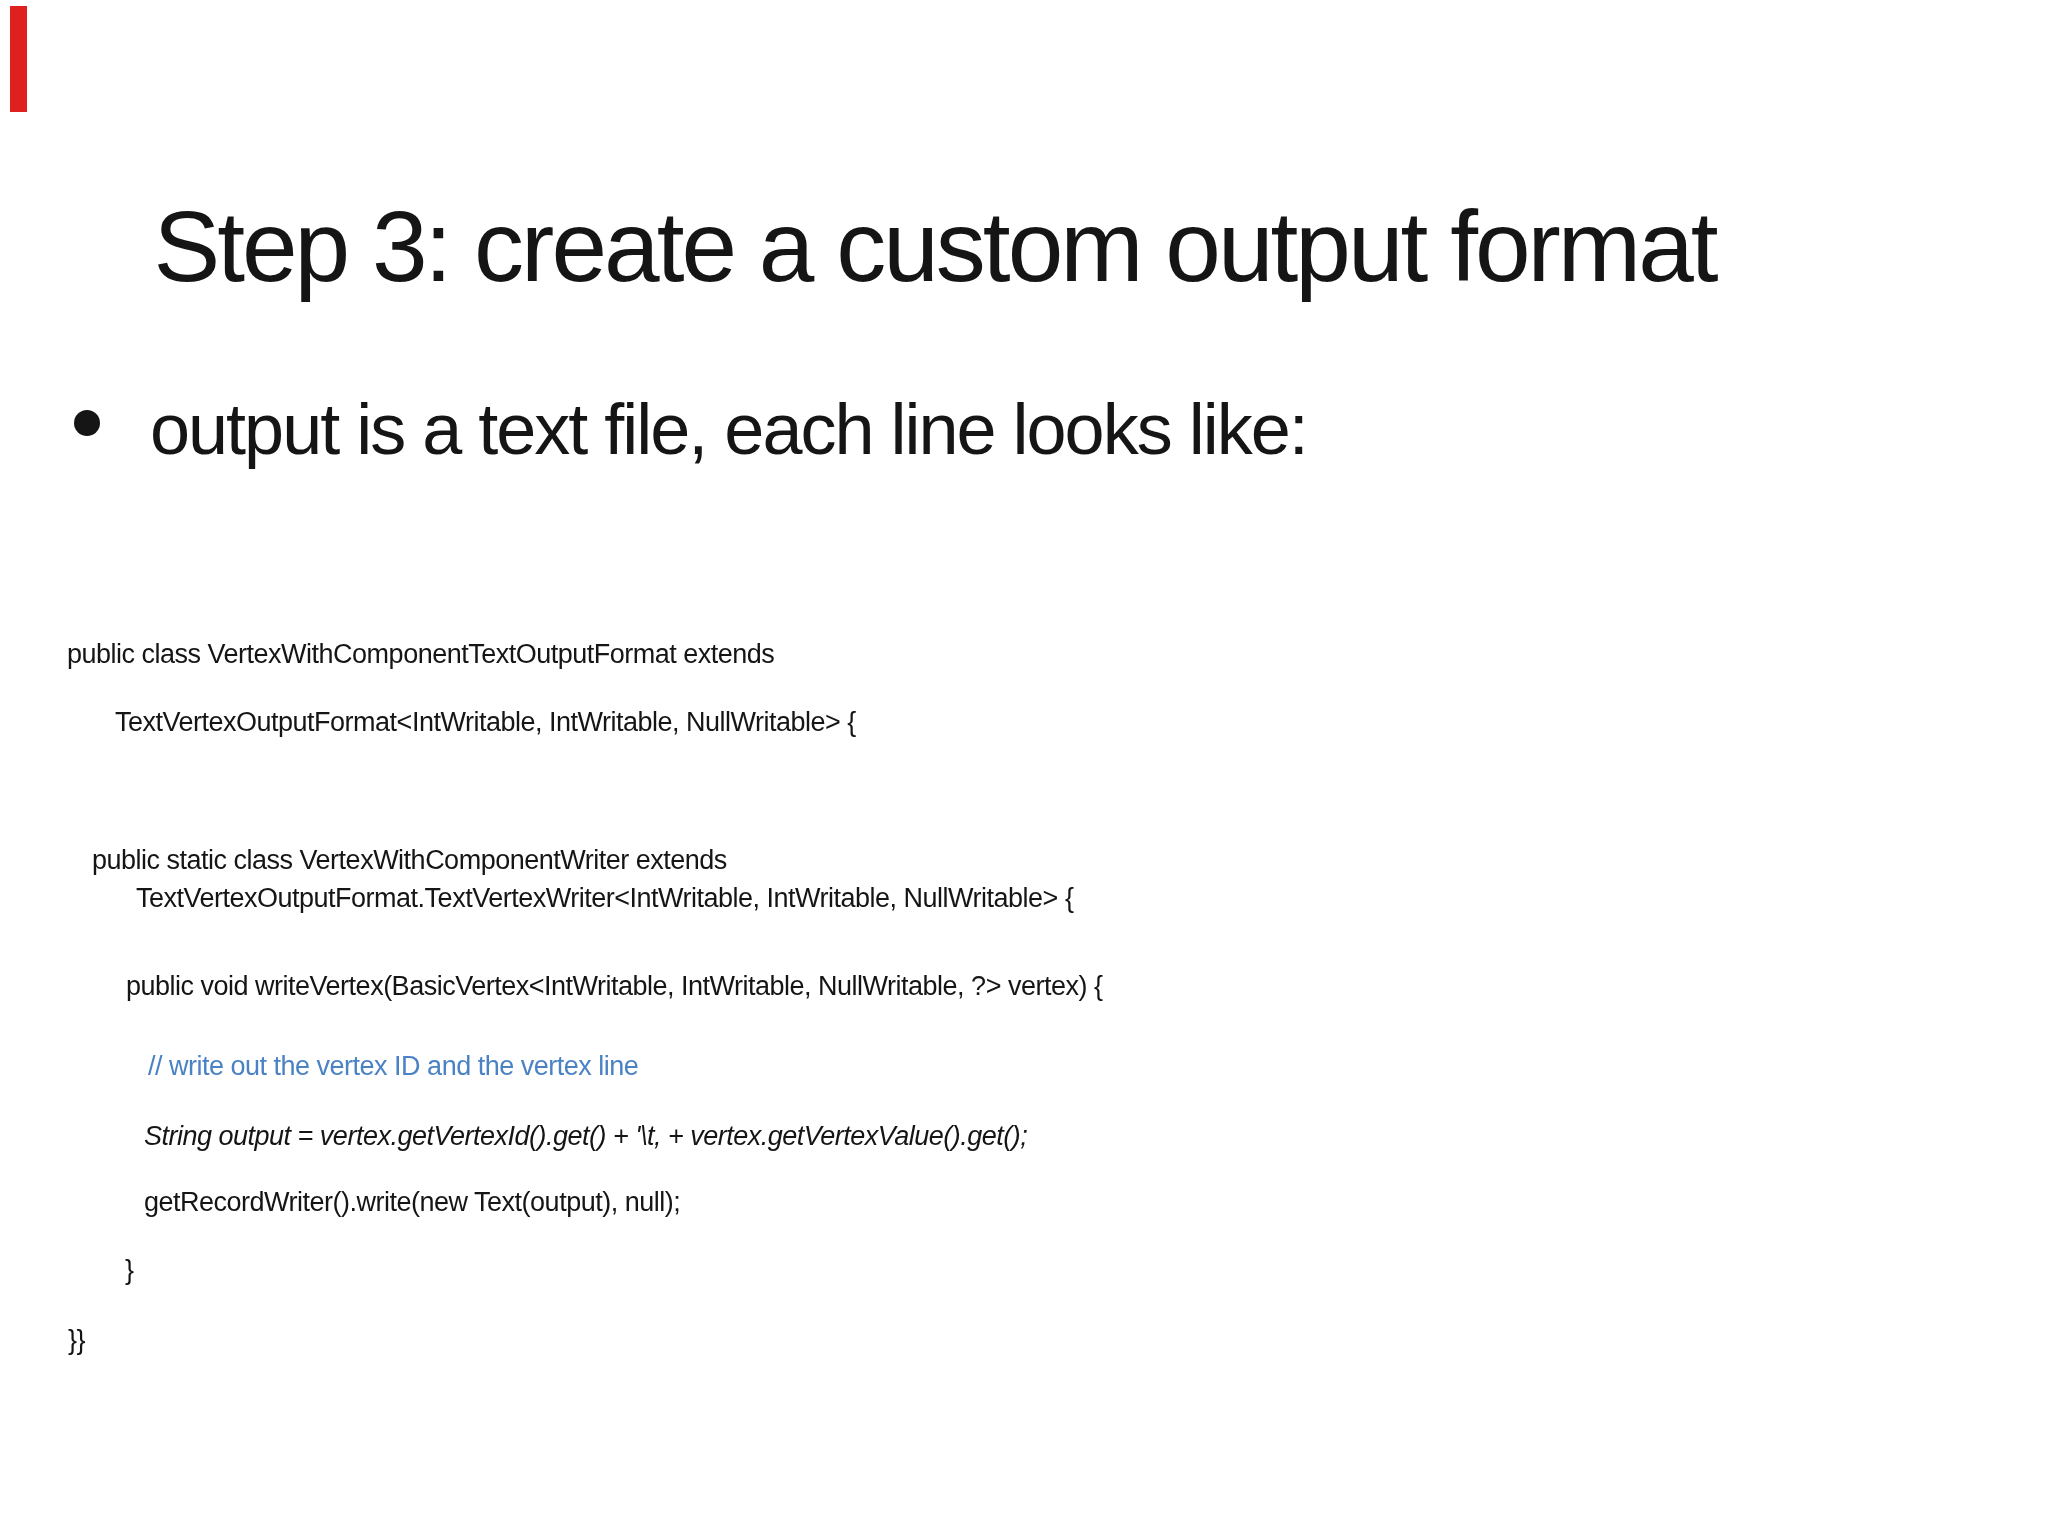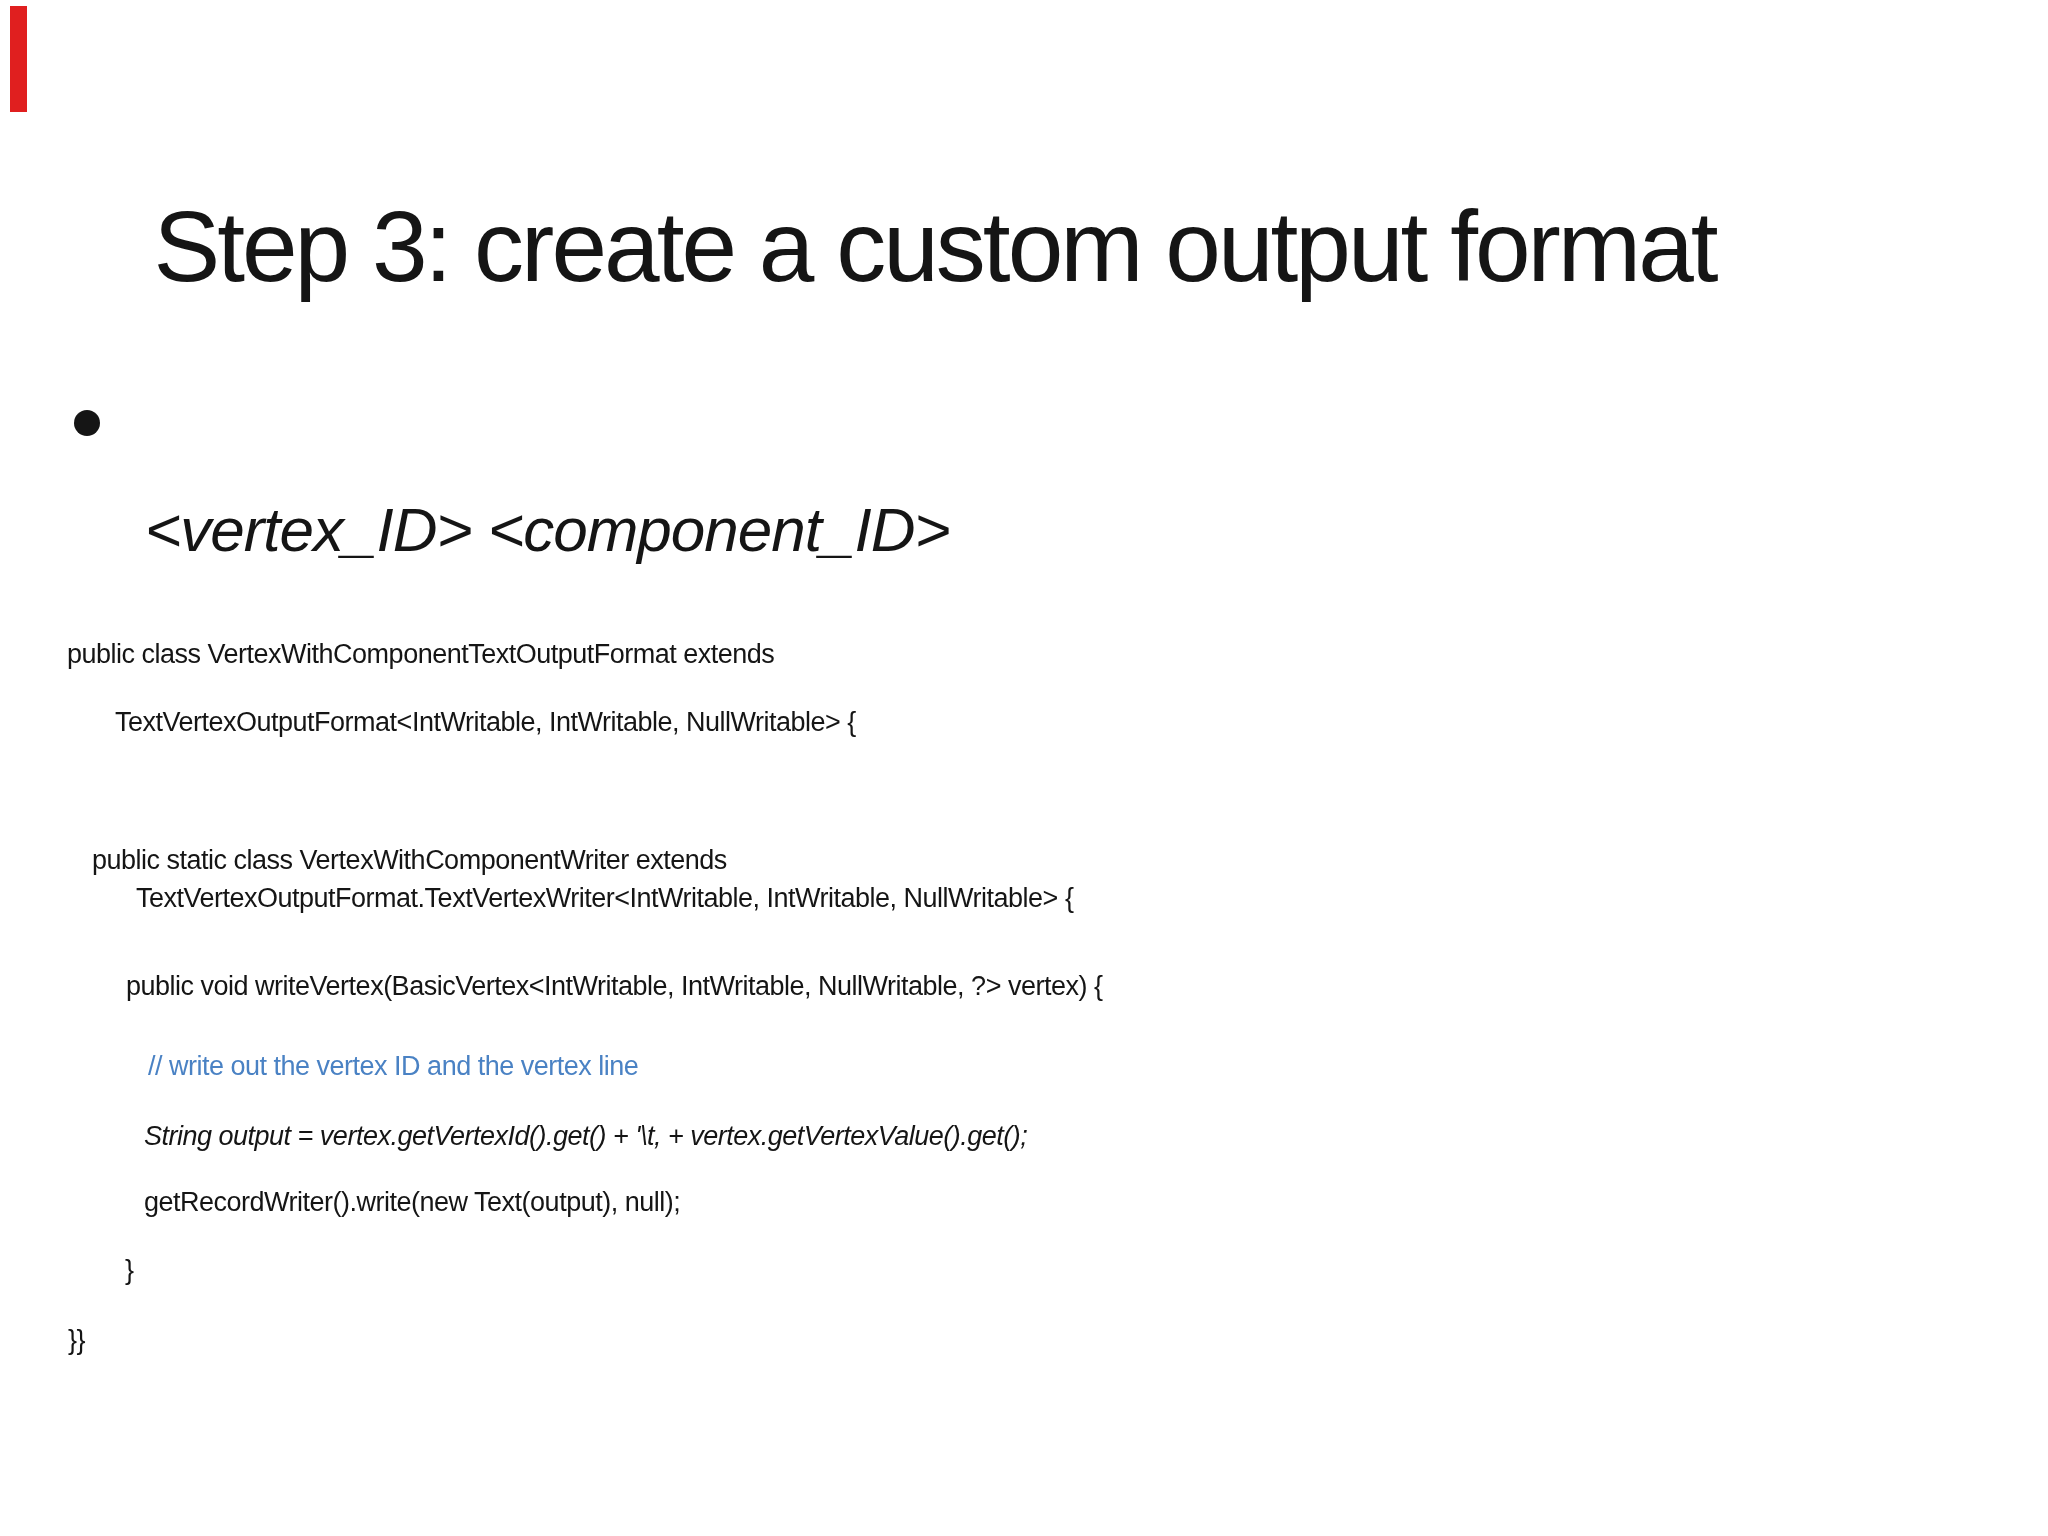--- a/index.html
+++ b/index.html
@@ -76,21 +76,21 @@
 </head>
 <body>
 
 <div class="slide">
 
   <div class="red-marker"></div>
 
   <h1 class="slide-title">Step 3: create a custom output format</h1>
 
   <div class="bullet-dot"></div>
-  <div class="pattern-line">&lt;vertex_ID&gt; &lt;component_ID&gt;</div>
+  <div class="bullet-text">output is a text file, each line looks like:</div>
 
   <div>
     <div class="code-line" style="left:67px;  top:638px;">public class VertexWithComponentTextOutputFormat extends</div>
     <div class="code-line" style="left:115px; top:706px;">TextVertexOutputFormat&lt;IntWritable, IntWritable, NullWritable&gt; {</div>
     <div class="code-line" style="left:92px;  top:802px;margin-top:42px;">public static class VertexWithComponentWriter extends</div>
     <div class="code-line" style="left:136px; top:882px;">TextVertexOutputFormat.TextVertexWriter&lt;IntWritable, IntWritable, NullWritable&gt; {</div>
     <div class="code-line" style="left:126px; top:970px;">public void writeVertex(BasicVertex&lt;IntWritable, IntWritable, NullWritable, ?&gt; vertex) {</div>
     <div class="code-line comment" style="left:148px; top:1050px;">// write out the vertex ID and the vertex line</div>
     <div class="code-line" style="left:144px; top:1120px;font-style:italic;">String output = vertex.getVertexId().get() + '\t, + vertex.getVertexValue().get();</div>
     <div class="code-line" style="left:144px; top:1186px;">getRecordWriter().write(new Text(output), null);</div>

